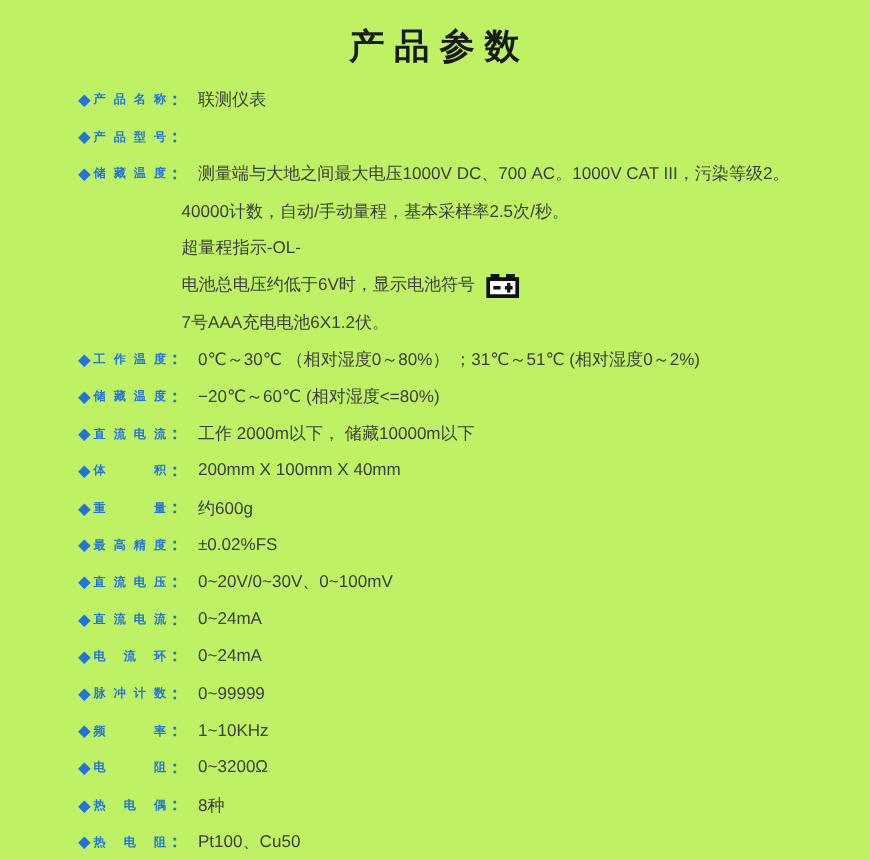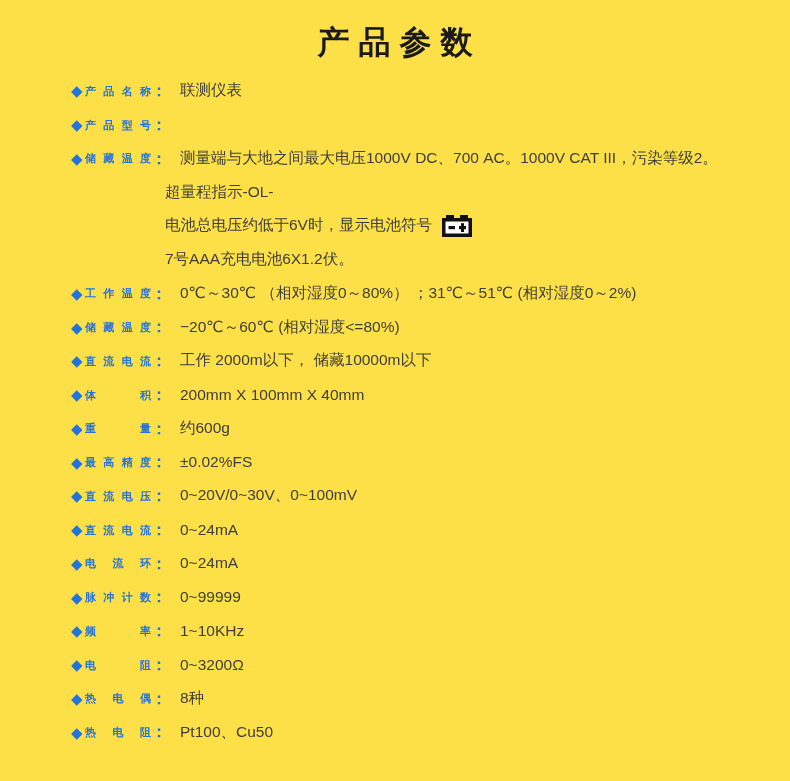--- a/index.html
+++ b/index.html
@@ -12,21 +12,21 @@
     padding:0;
     width:790px;
     height:781px;
     background:#ffffff;
     overflow:hidden;
     font-family:"Liberation Sans","DejaVu Sans",sans-serif;
   }
   .page{
     width:790px;
     height:781px;
-    background:#fde047;
+    background:#bef264;
   }
   .title{
     margin:0;
     padding-top:23px;
     text-align:center;
     font-size:32px;
     line-height:38px;
     font-weight:700;
     letter-spacing:9px;
     text-indent:9px;
@@ -95,20 +95,23 @@
     <span class="colon">：</span>
   </div>
 
   <div class="spec-row">
     <span class="bullet">◆</span>
     <span class="label">储藏温度</span>
     <span class="colon">：</span>
     <span class="value">测量端与大地之间最大电压1000V DC、700 AC。1000V CAT III，污染等级2。</span>
   </div>
 
+  <div class="extra-line">
+    <span class="value">40000计数，自动/手动量程，基本采样率2.5次/秒。</span>
+  </div>
 
   <div class="extra-line">
     <span class="value">超量程指示-OL-</span>
   </div>
 
   <div class="extra-line">
     <span class="value">电池总电压约低于6V时，显示电池符号</span>
   
   <svg class="battery" width="30" height="22" viewBox="0 0 30 22" aria-hidden="true">
     <rect x="4" y="0" width="8" height="6" fill="#111"></rect>

